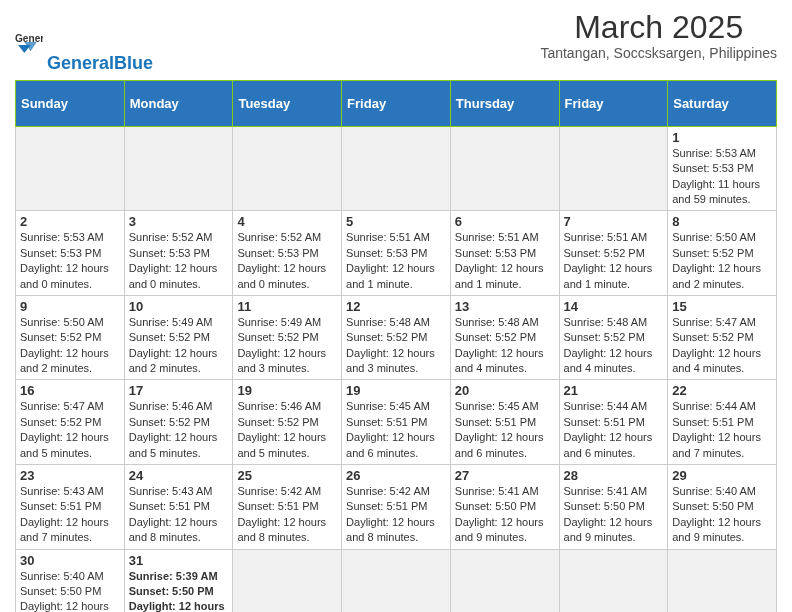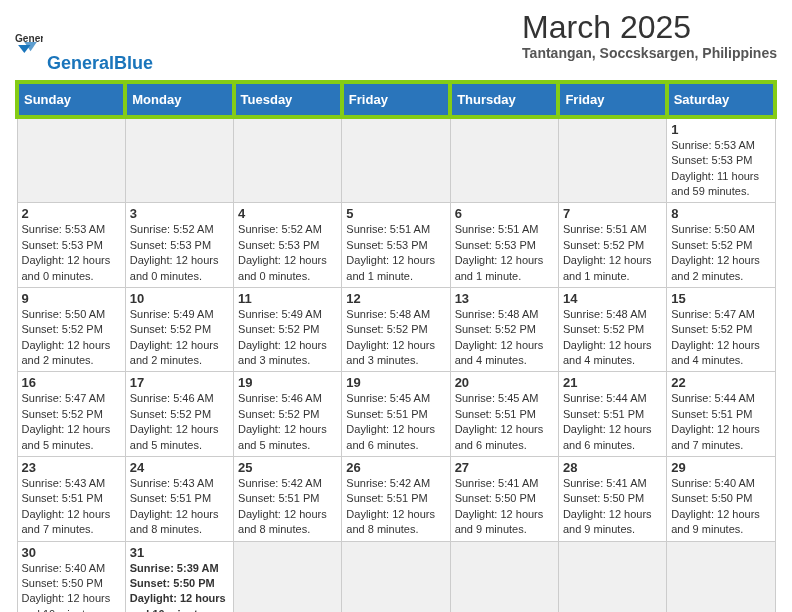--- a/index.html
+++ b/index.html
@@ -33,46 +33,45 @@
     }
     .logo-text span {
       color: #1a75bb;
       font-weight: bold;
     }
     .logo-icon {
       width: 28px;
       height: 22px;
     }
     .title-block {
-      text-align: left;
+      text-align: center;
     }
     .main-title {
       font-size: 32px;
       font-weight: normal;
       color: #333;
       line-height: 1.1;
     }
     .subtitle {
       font-size: 14px;
       color: #555;
-      font-weight: bold;
     }
     .calendar {
       width: 100%;
       border-collapse: collapse;
       table-layout: fixed;
     }
     .calendar th {
       background: #2a75bb;
       color: #fff;
       text-align: left;
-      padding: 8px 5px;
+      padding: 15px 5px;
       font-size: 13px;
       font-weight: bold;
-      border: 4px solid #84cc16;
+      border: 1px solid #84cc16;
     }
     .calendar td {
       border: 1px solid #ccc;
       vertical-align: top;
       padding: 3px 4px;
       font-size: 9.5px;
       color: #333;
       background: #fff;
       height: 72px;
     }

